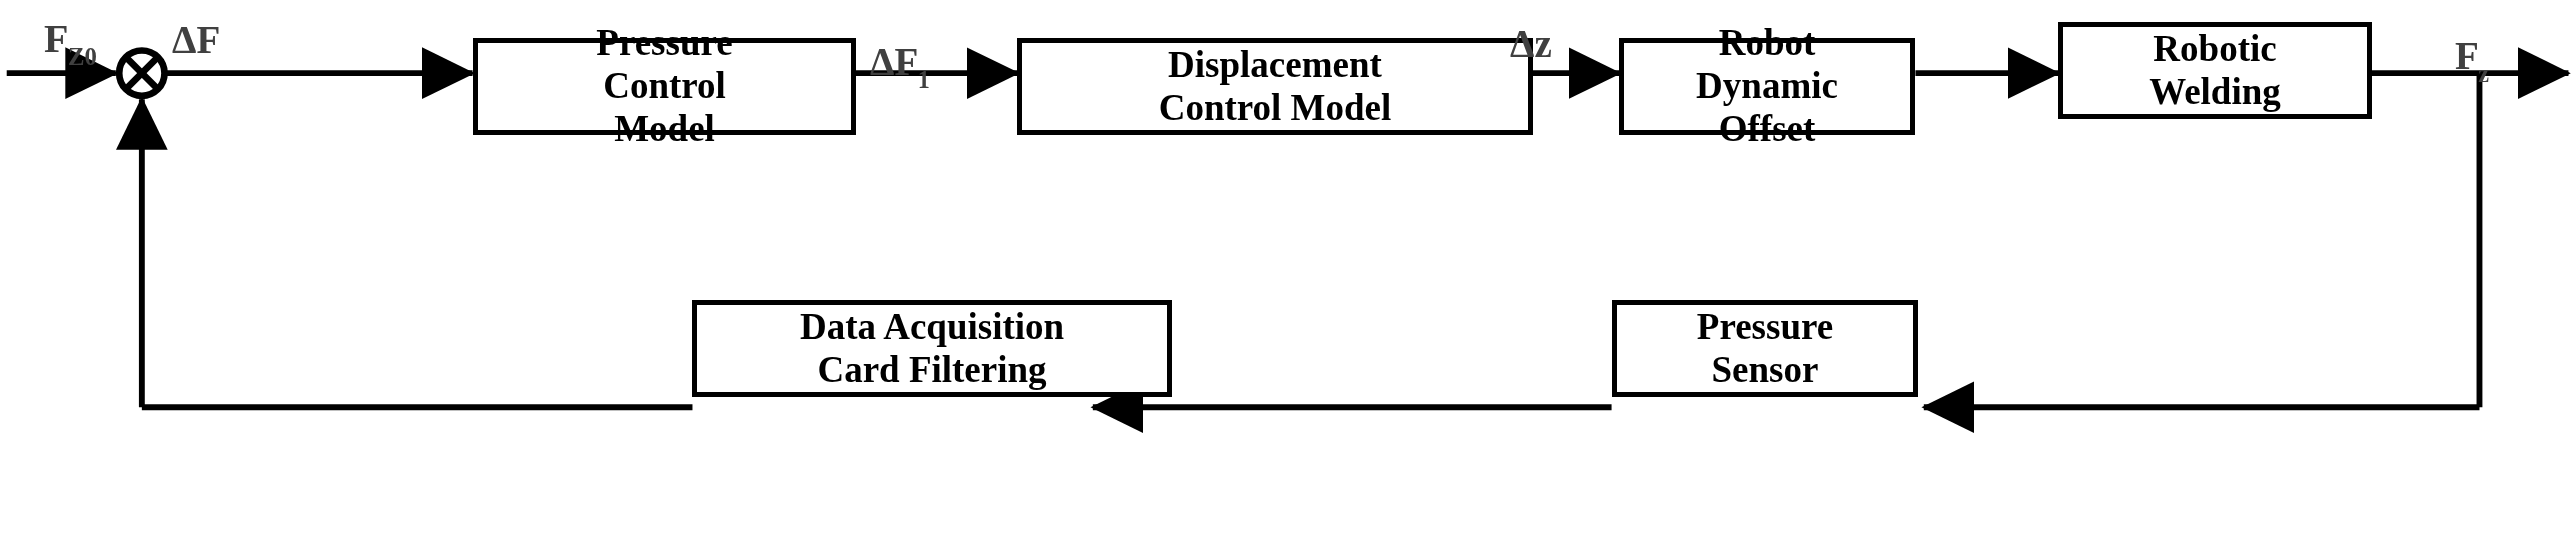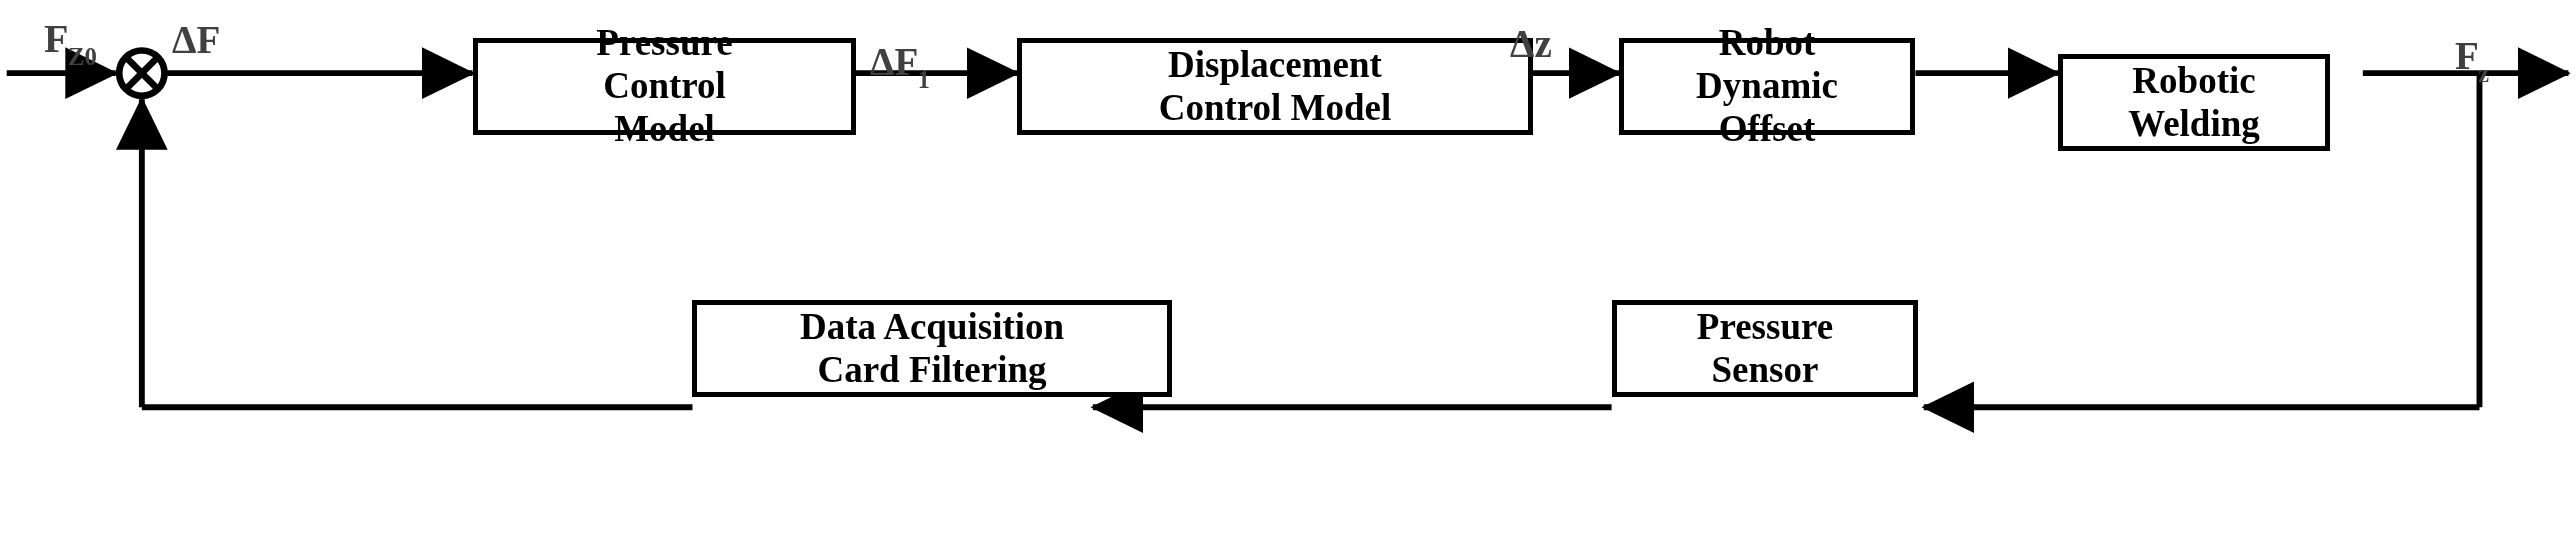--- a/index.html
+++ b/index.html
@@ -113,21 +113,21 @@
     <span class="block-label">Displacement
 Control Model</span>
   </div>
 
   <div class="block" style="left:1619px; top:38px; width:296px; height:97px;">
     <span class="block-label">Robot
 Dynamic
 Offset</span>
   </div>
 
-  <div class="block" style="left:2058px; top:54px; width:272px; height:97px;">
+  <div class="block" style="left:2058px; top:22px; width:314px; height:97px;">
     <span class="block-label">Robotic
 Welding</span>
   </div>
 
   <div class="block" style="left:1612px; top:300px; width:306px; height:97px;">
     <span class="block-label">Pressure
 Sensor</span>
   </div>
 
   <div class="block" style="left:692px; top:300px; width:480px; height:97px;">

